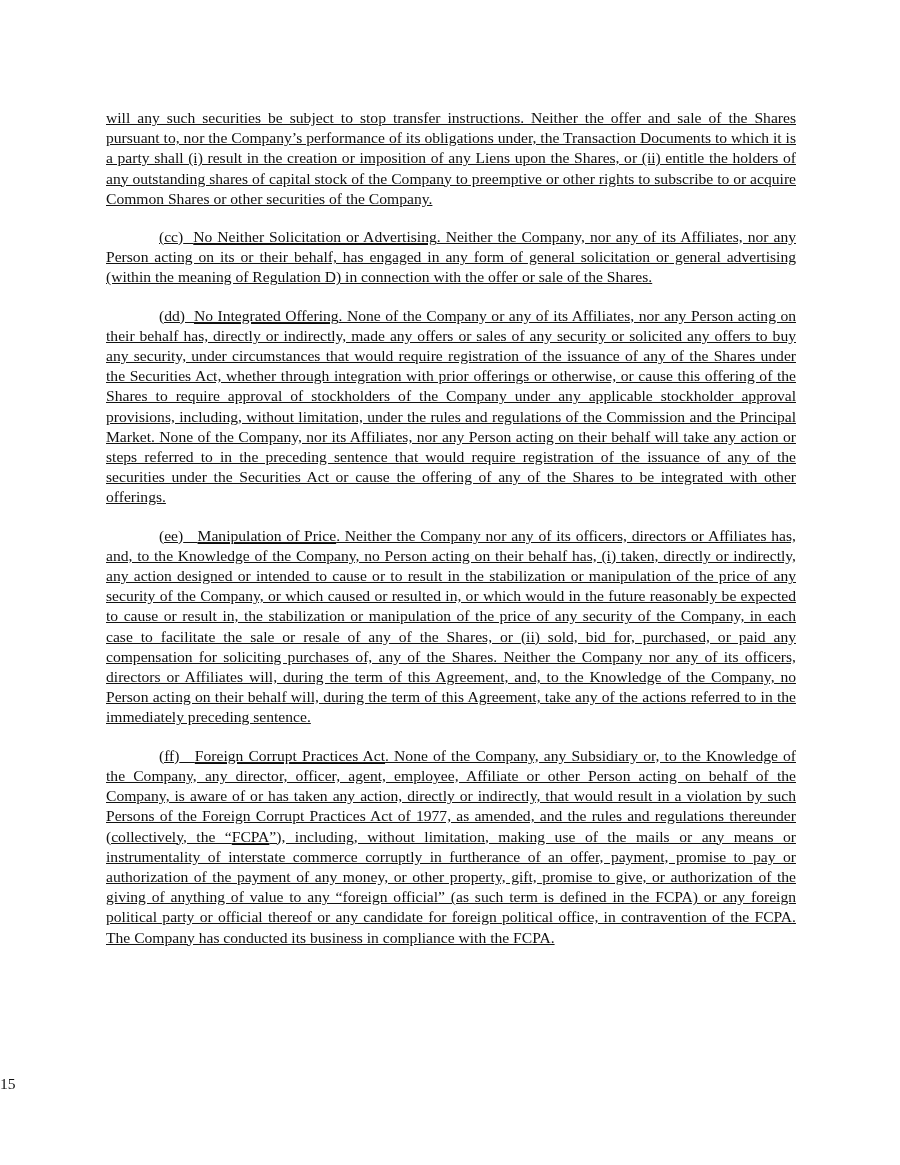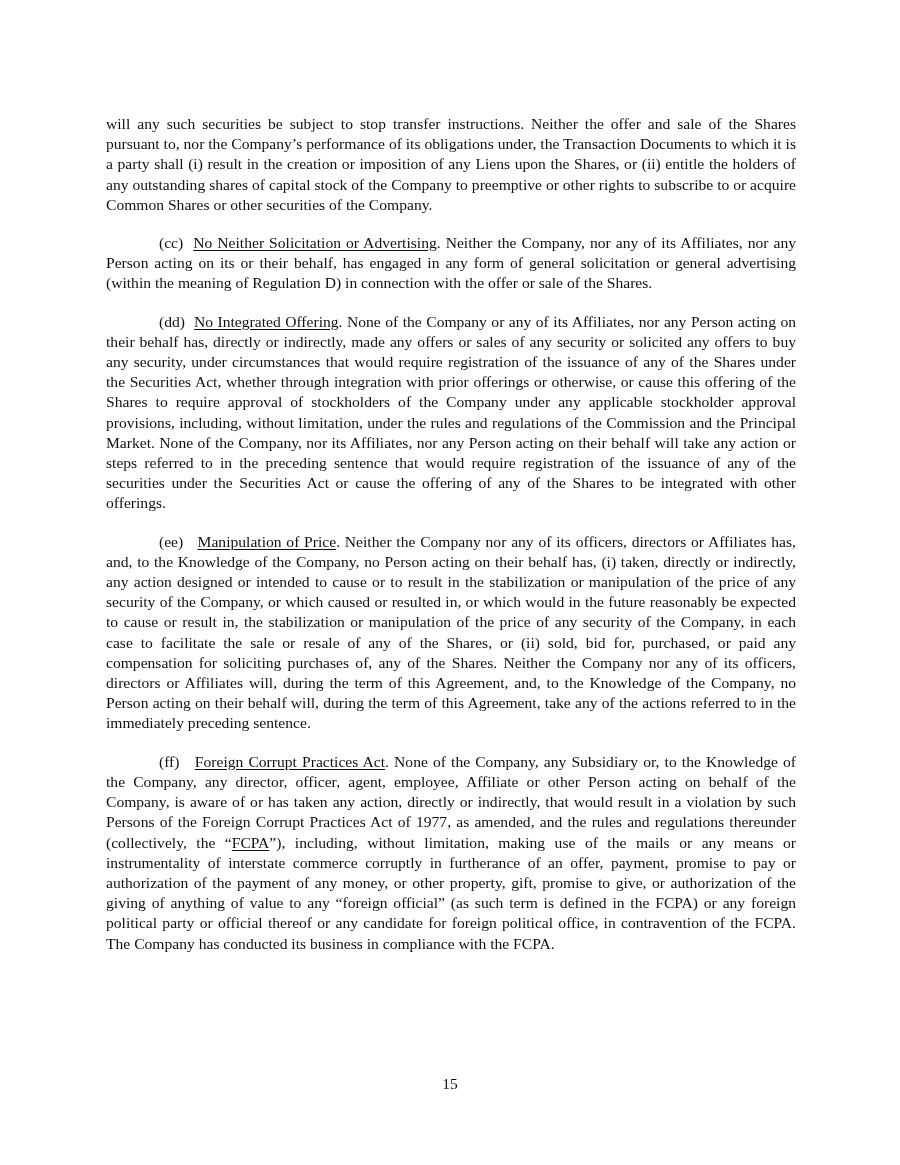--- a/index.html
+++ b/index.html
@@ -18,39 +18,40 @@
       left: 106px;
       top: 100px;
       width: 690px;
       font-family: "Liberation Serif", serif;
       font-size: 15.6px;
       line-height: 20.2px;
       color: #111111;
       text-align: justify;
     }
     .para {
-      margin: 14px 0 18px 0;
+      margin: 8px 0 18px 0;
+      text-decoration: underline;
     }
     .para.indent {
       text-indent: 53px;
     }
     .heading {
       text-decoration: underline;
       text-underline-offset: 2px;
     }
     .ul {
       text-decoration: underline;
       text-underline-offset: 2px;
     }
     .page-number {
       position: absolute;
       top: 1075px;
       left: 0;
       width: 900px;
-      text-align: center;
+      text-align: left;
       font-family: "Liberation Serif", serif;
       font-size: 15.6px;
       color: #111111;
     }
   </style>
 </head>
 <body>
 
 <div class="page">
 

